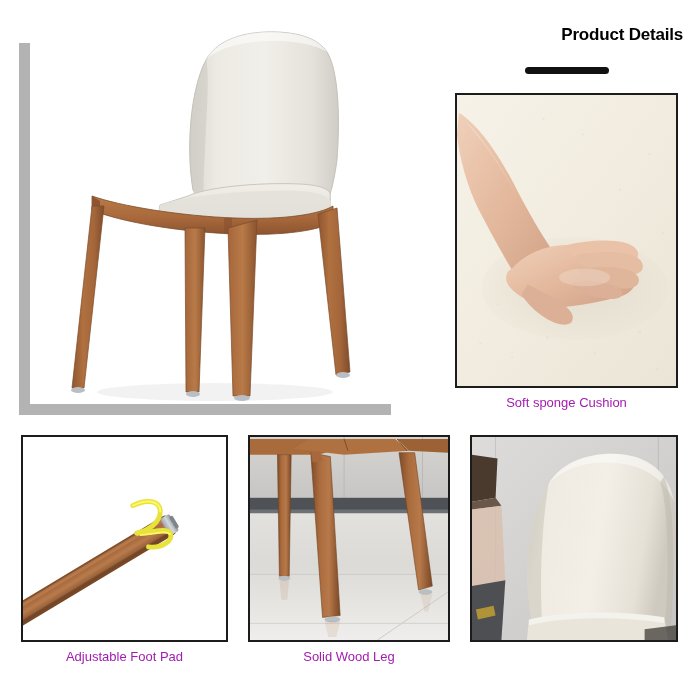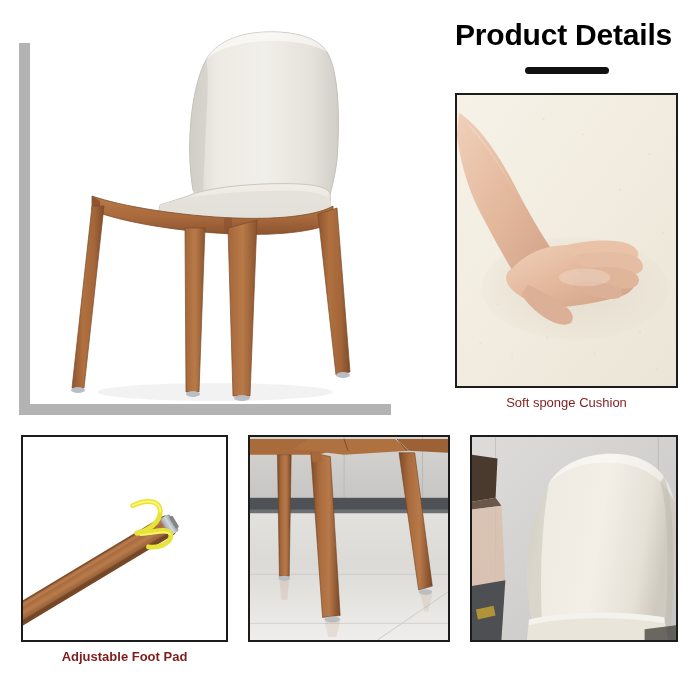--- a/index.html
+++ b/index.html
@@ -23,22 +23,22 @@
     width: 700px; height: 700px;
     background: #ffffff;
   }
 
   
   .header-title {
     position: absolute;
     left: 455px;
     top: 18px;
     width: 228px;
-    text-align: left;
-    font-size: 30px;
+    text-align: right;
+    font-size: 17px;
     font-weight: bold;
     color: #000000;
     letter-spacing: -0.2px;
     line-height: 34px;
   }
   .header-rule {
     position: absolute;
     left: 525px;
     top: 67px;
     width: 84px;
@@ -87,26 +87,26 @@
 
   .panel-cushion { left: 455px; top: 93px;  width: 223px; height: 295px; }
   .panel-footpad { left: 21px;  top: 435px; width: 207px; height: 207px; }
   .panel-woodleg { left: 248px; top: 435px; width: 202px; height: 207px; }
   .panel-leather { left: 470px; top: 435px; width: 208px; height: 207px; }
 
   .caption {
     position: absolute;
     text-align: center;
     font-size: 13px;
-    color: #7f1d1d;
+    color: #a21caf;
     line-height: 18px;
     white-space: nowrap;
   }
   .cap-cushion { left: 455px; top: 394px; width: 223px; }
-  .cap-footpad { left: 21px;  top: 648px; width: 207px; font-weight: bold; }
+  .cap-footpad { left: 21px;  top: 648px; width: 207px; }
   .cap-woodleg { left: 248px; top: 648px; width: 202px; }
   .cap-leather { left: 470px; top: 648px; width: 208px; }
 </style>
 </head>
 <body>
 
 <div class="page">
 
   <div class="header-title">Product Details</div>
   <div class="header-rule"></div>
@@ -331,20 +331,21 @@
       <ellipse cx="84" cy="186" rx="8" ry="3" fill="#b9bfc3"></ellipse>
 
       <path d="M152,16 L168,16 L186,152 L172,156 Z" fill="url(#legV)" stroke="#6f4222" stroke-width="0.6"></path>
       <ellipse cx="179" cy="158" rx="7" ry="2.8" fill="#b9bfc3"></ellipse>
 
       <path d="M30,146 L40,146 L38,166 L32,166 Z" fill="#b98a62" opacity="0.18"></path>
       <path d="M76,188 L92,188 L88,204 L80,204 Z" fill="#b98a62" opacity="0.16"></path>
       <path d="M174,160 L186,160 L182,178 L178,178 Z" fill="#b98a62" opacity="0.15"></path>
     </svg>
   </div>
+  <div class="caption cap-woodleg">Solid Wood Leg</div>
 
   <div class="panel panel-leather">
     <svg class="panel-img" viewBox="0 0 208 207" preserveAspectRatio="none">
       <defs>
         <linearGradient id="wall2" x1="0" y1="0" x2="1" y2="1">
           <stop offset="0" stop-color="#dddcda"></stop>
           <stop offset="0.5" stop-color="#d2d1cf"></stop>
           <stop offset="1" stop-color="#c6c5c3"></stop>
         </linearGradient>
         <linearGradient id="leatherG" x1="0" y1="0" x2="1" y2="0.2">

